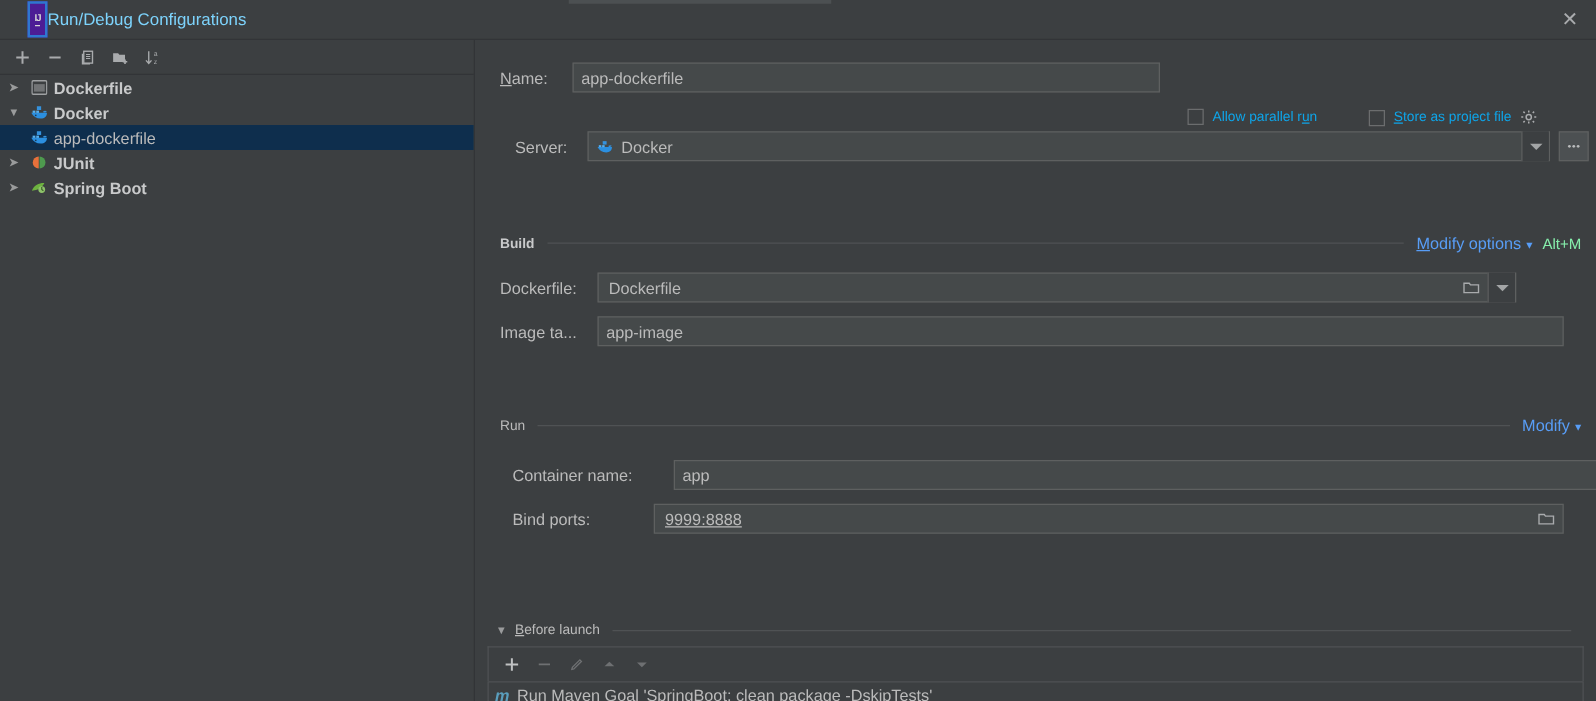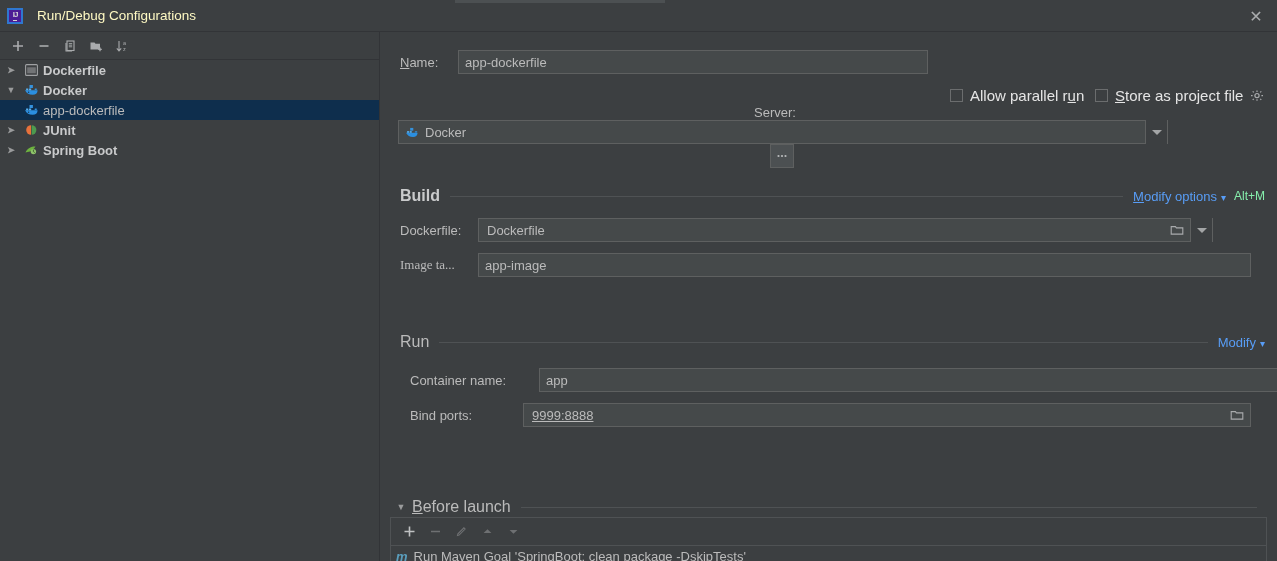--- a/index.html
+++ b/index.html
@@ -19,32 +19,32 @@
 
   
   .titlebar {
     height: 32px; flex: 0 0 32px;
     background: #3c3f41;
     border-bottom: 1px solid #323437;
     display: flex; align-items: center;
     position: relative;
   }
   .ij-logo {
-    width: 16px; height: 16px; margin-left: 7px;
+    width: 16px; height: 29px; margin-left: 22px;
     border: 2px solid #2f77d0;
     background: #4c1d95;
     display: flex; align-items: center; justify-content: center;
     font-size: 8px; font-weight: bold; color: #d4d4d4;
     letter-spacing: -1px;
     line-height: 1;
   }
   .ij-logo span { border-bottom: 1.5px solid #d4d4d4; padding-bottom:1px; }
   .title-text {
-    margin-left: 14px;
-    font-size: 13.5px; color: #fef9c3;
+    margin-left: 0;
+    font-size: 13.5px; color: #7dd3fc;
   }
   .titlebar-close {
     position: absolute; right: 0; top: 0;
     width: 42px; height: 32px;
     display: flex; align-items: center; justify-content: center;
     color: #a9abad; font-size: 16px; cursor: pointer;
   }
   .title-accent {
     position: absolute; left: 455px; top: 0; width: 210px; height: 3px;
     background: #4c5052;
@@ -114,40 +114,40 @@
     padding: 0 6px;
     font-family: "Liberation Sans", sans-serif;
   }
 
   .checkbox-row { display: flex; align-items: center; gap: 7px; cursor: pointer; }
   .cb {
     width: 13px; height: 13px;
     border: 1px solid #6b6d6e;
     background: #3c3f41;
   }
-  .cb-label { font-size: 15px; color: #e5e5e5; }
+  .cb-label { font-size: 11px; color: #0ea5e9; }
 
   .sq-btn {
     width: 24px; height: 24px;
     background: #4c5052;
     border: 1px solid #5e6060;
     display: flex; align-items: center; justify-content: center;
     cursor: pointer;
   }
   .drop-btn {
     width: 22px; height: 24px;
     background: #3c3f41;
     border-left: 1px solid #5e6060;
     display: flex; align-items: center; justify-content: center;
     cursor: pointer;
   }
   .caret { width:0;height:0;border-left:5px solid transparent;border-right:5px solid transparent;border-top:5px solid #a3a5a6; }
 
   .section-head { display: flex; align-items: center; }
-  .section-title { font-size: 16px; font-weight: bold; color: #c9cacb; }
+  .section-title { font-size: 11px; font-weight: bold; color: #c9cacb; }
   .section-title.plain { font-weight: normal; color: #bbbbbb; }
   .sep-line { flex: 1; height: 1px; background: #4f5254; margin: 0 10px; }
   .link {
     font-size: 13px; color: #589df6; cursor: pointer;
   }
   .link u { text-decoration: underline; }
   .shortcut { font-size: 12px; color: #86efac; margin-left: 8px; }
   .vchevron { color:#589df6; font-size: 10px; margin-left: 4px; }
 
   .gear {
@@ -311,21 +311,21 @@
         <div class="cb"></div>
         <div class="cb-label"><u>S</u><span>tore as project file</span></div>
         <div class="gear">
           <svg width="14" height="14" viewBox="0 0 14 14">
             <circle cx="7" cy="6.6" r="2.1" stroke="#a9abad" stroke-width="1.2" fill="none"></circle>
             <path d="M7 1.4v1.6M7 10.2v1.6M2.6 6.6H1M13 6.6h-1.6M3.8 3.4L2.7 2.3M11.3 10.9l-1.1-1.1M3.8 9.8l-1.1 1.1M11.3 2.3l-1.1 1.1" stroke="#a9abad" stroke-width="1.2"></path>
           </svg>
         </div>
       </div>
 
-      <div class="row abs" style="left:8px; top:73px;flex-direction:column;">
+      <div class="row abs" style="left:32px; top:73px;">
         <div class="lbl" style="width:48px;">Server:</div>
         <div class="tf" style="width:770px; margin-left:10px; padding:0; position:relative;">
           <div style="display:flex;align-items:center;gap:6px;padding-left:6px;flex:1;">
             <span>
               <svg width="14" height="11" viewBox="0 0 15 12" style="display:block">
                 <rect x="5.5" y="1" width="3.4" height="3" fill="#3592dd"></rect>
                 <path d="M1 6.2h12.6c0 3-2 4.6-5 4.6-3.6 0-6-1.6-7.6-4.6z" fill="#2b8fe0"></path>
                 <path d="M10.6 5c0.9-0.6 2-0.6 2.8 0.1-0.5 0.9-1.7 1.2-2.8 0.7z" fill="#3592dd"></path>
                 <rect x="2.1" y="4.5" width="2.2" height="1.8" fill="#56b0f0"></rect>
                 <rect x="5" y="4.5" width="2.2" height="1.8" fill="#56b0f0"></rect>
@@ -362,21 +362,21 @@
               <path d="M1.2 2.6h4.2l1 1.3h6.4v6.2H1.2z" stroke="#a9abad" fill="none" stroke-width="1.1"></path>
             </svg>
           </div>
           <div class="drop-btn">
               <div class="caret"></div>
             </div>
         </div>
       </div>
 
       <div class="row abs" style="left:20px; top:221px;">
-        <div class="lbl" style="width:70px;font-family:Liberation Serif, serif;">Image ta...</div>
+        <div class="lbl" style="width:70px;">Image ta...</div>
         <div class="tf" style="width:773px; margin-left:8px;">
           <span>app-image</span>
         </div>
       </div>
 
       <div class="section-head abs" style="left:20px; top:301px; width:865px;">
         <div class="section-title plain">Run</div>
         <div class="sep-line"></div>
         <div class="link"><span>Modify</span><span class="vchevron">▾</span></div>
       </div>

